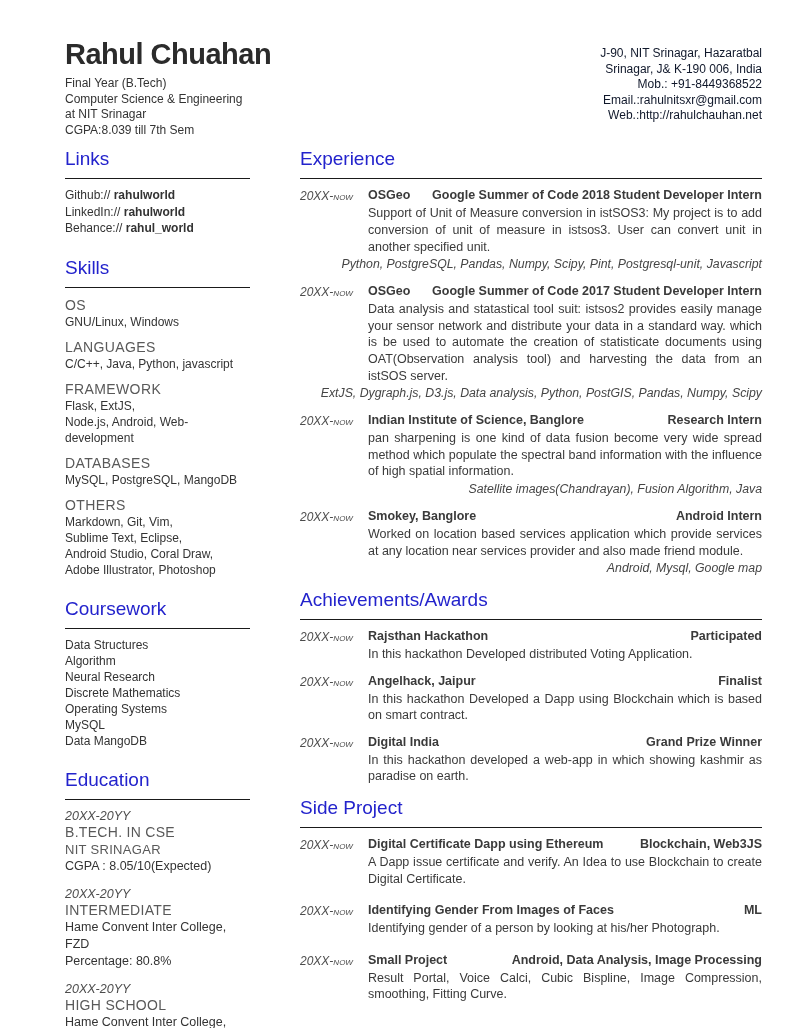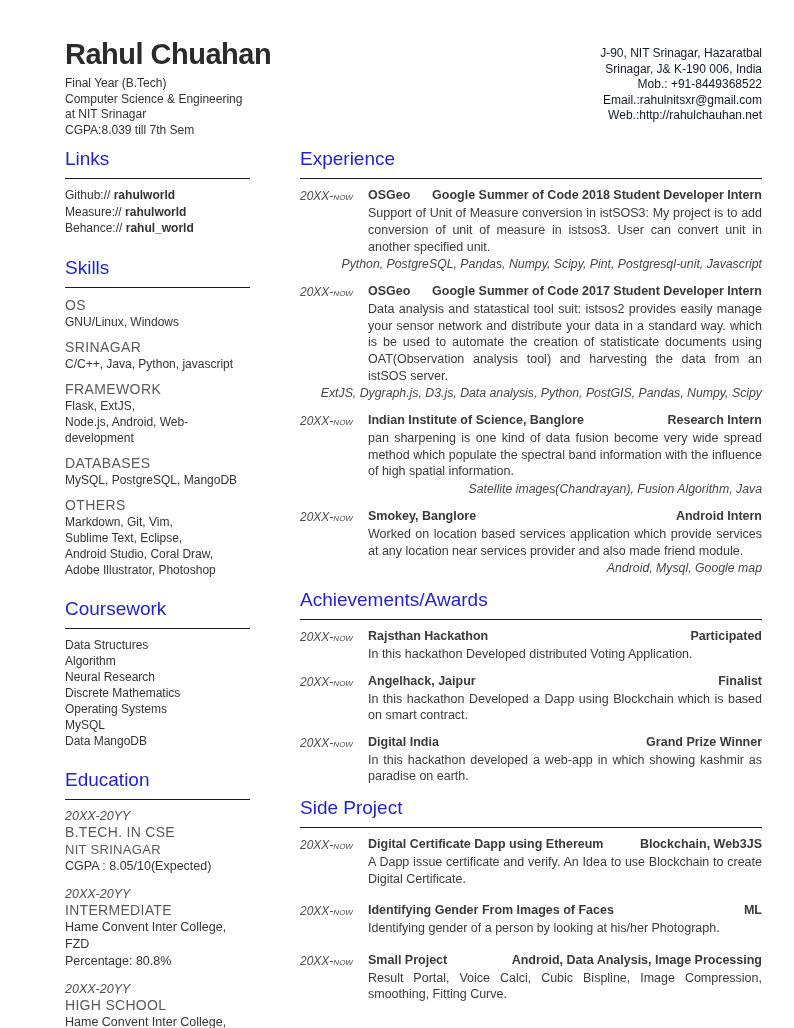--- a/index.html
+++ b/index.html
@@ -74,32 +74,32 @@
   </div>
 
   <div class="columns">
 
     <aside class="sidebar">
 
       <section class="side-sec">
         <div class="sec-title">Links</div>
         <div class="rule"></div>
         <div class="link-line"><span>Github://</span> <b>rahulworld</b></div>
-        <div class="link-line"><span>Measure://</span> <b>rahulworld</b></div>
+        <div class="link-line"><span>LinkedIn://</span> <b>rahulworld</b></div>
         <div class="link-line"><span>Behance://</span> <b>rahul_world</b></div>
       </section>
 
       <section class="side-sec">
         <div class="sec-title">Skills</div>
         <div class="rule"></div>
 
         <div class="skill-label">OS</div>
         <div class="skill-line">GNU/Linux, Windows</div>
 
-        <div class="skill-label">SRINAGAR</div>
+        <div class="skill-label">LANGUAGES</div>
         <div class="skill-line">C/C++, Java, Python, javascript</div>
 
         <div class="skill-label">FRAMEWORK</div>
         <div class="skill-line">Flask, ExtJS,</div>
         <div class="skill-line">Node.js, Android, Web-development</div>
 
         <div class="skill-label">DATABASES</div>
         <div class="skill-line">MySQL, PostgreSQL, MangoDB</div>
 
         <div class="skill-label">OTHERS</div>

